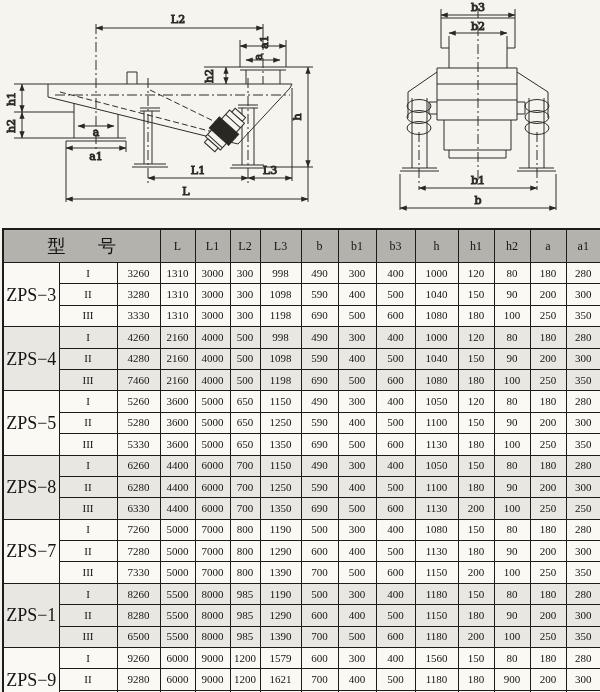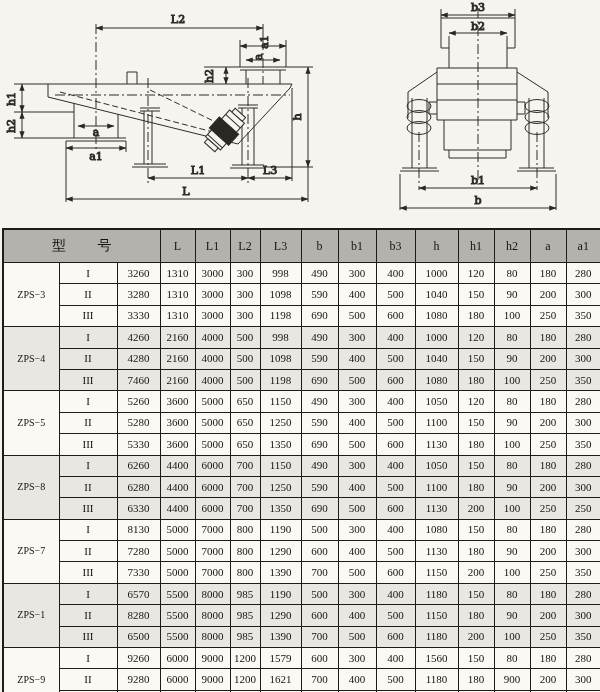--- a/index.html
+++ b/index.html
@@ -27,23 +27,23 @@
     padding:0;
     overflow:hidden;
     white-space:nowrap;
   }
   table.dims th{
     background:var(--header-bg,#b4b2ad);
     font-weight:normal;
     font-size:12px;
     height:32px;
   }
-  table.dims th.model-h{font-size:14px;letter-spacing:14px;padding-left:14px;}
+  table.dims th.model-h{font-size:18px;letter-spacing:14px;padding-left:14px;}
   table.dims td{height:20.4px;font-size:11px;line-height:1;}
-  table.dims td.model{font-size:10px;margin-left:24px;}
+  table.dims td.model{font-size:18px;margin-left:24px;}
   table.dims td.variant{font-size:11px;}
   table.dims tr.shaded td{background:var(--shaded-bg,#e9e7e1);}
   table.dims{border:2px solid var(--border-c,#1d1c18);}
 </style>
 </head>
 <body>
 
 <div class="sheet">
 
   <div class="drawings">
@@ -432,21 +432,21 @@
           <td>600</td>
           <td>1130</td>
           <td>200</td>
           <td>100</td>
           <td>250</td>
           <td>250</td>
         </tr>
         <tr>
           <td rowspan="3" class="model">ZPS−7</td>
           <td class="variant">I</td>
-          <td>8130</td>
+          <td>7260</td>
           <td>5000</td>
           <td>7000</td>
           <td>800</td>
           <td>1190</td>
           <td>500</td>
           <td>300</td>
           <td>400</td>
           <td>1080</td>
           <td>150</td>
           <td>80</td>
@@ -481,21 +481,21 @@
           <td>600</td>
           <td>1150</td>
           <td>200</td>
           <td>100</td>
           <td>250</td>
           <td>350</td>
         </tr>
         <tr class="shaded">
           <td rowspan="3" class="model">ZPS−1</td>
           <td class="variant">I</td>
-          <td>6570</td>
+          <td>8260</td>
           <td>5500</td>
           <td>8000</td>
           <td>985</td>
           <td>1190</td>
           <td>500</td>
           <td>300</td>
           <td>400</td>
           <td>1180</td>
           <td>150</td>
           <td>80</td>

